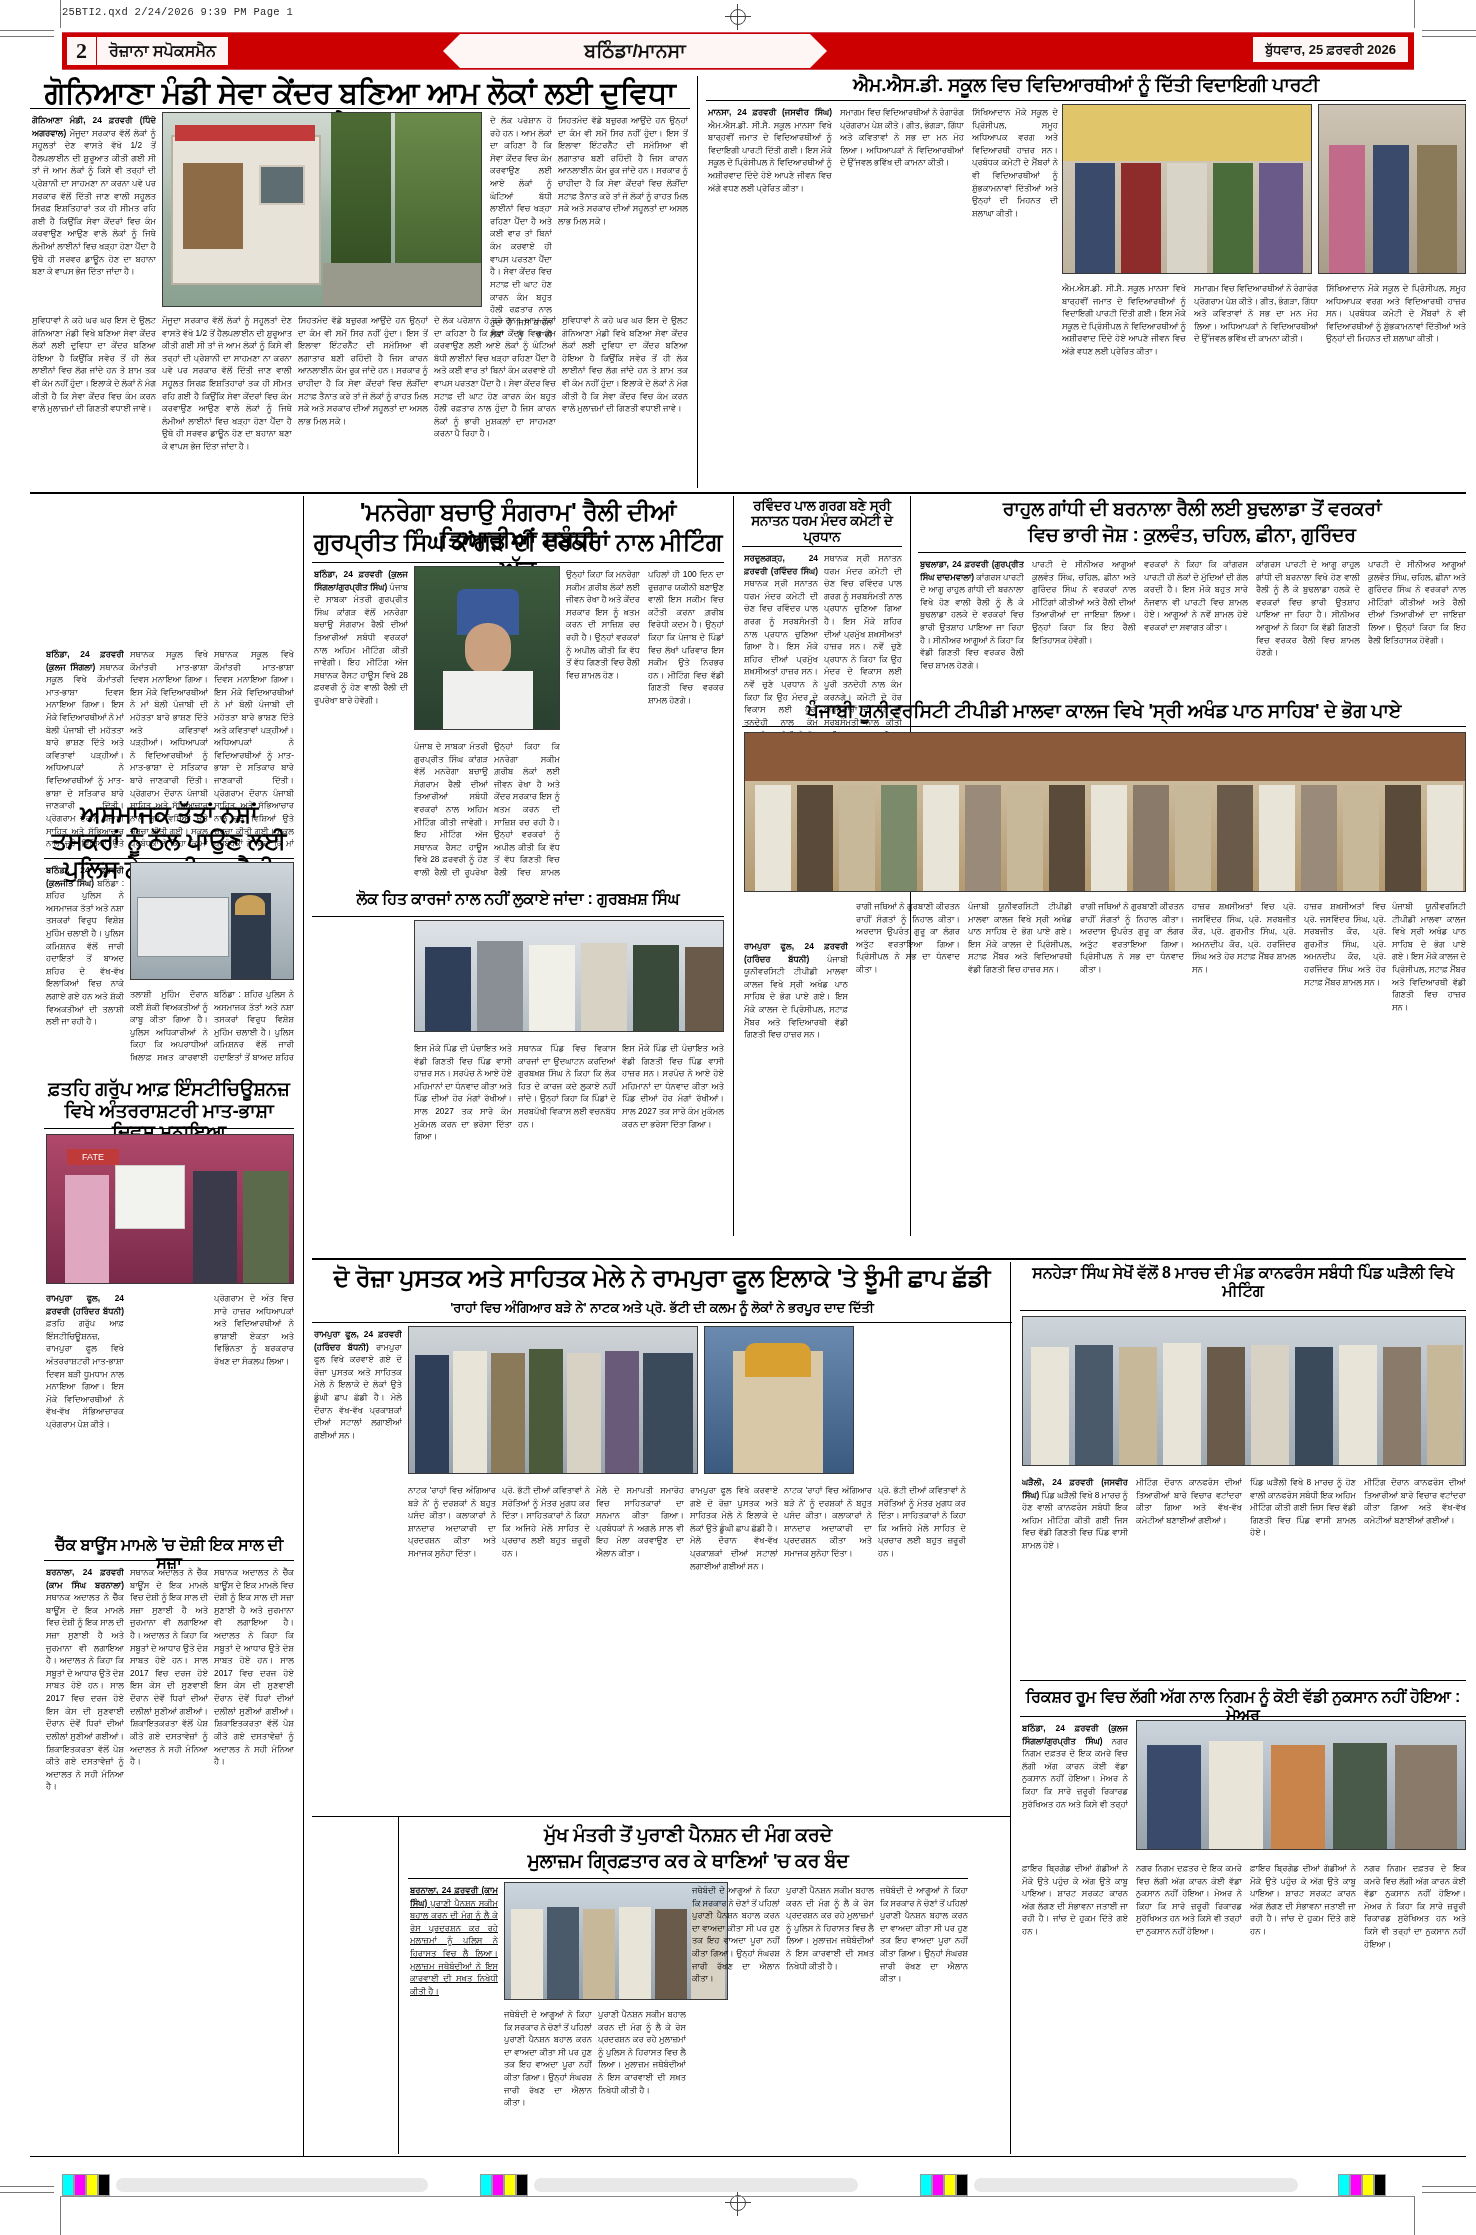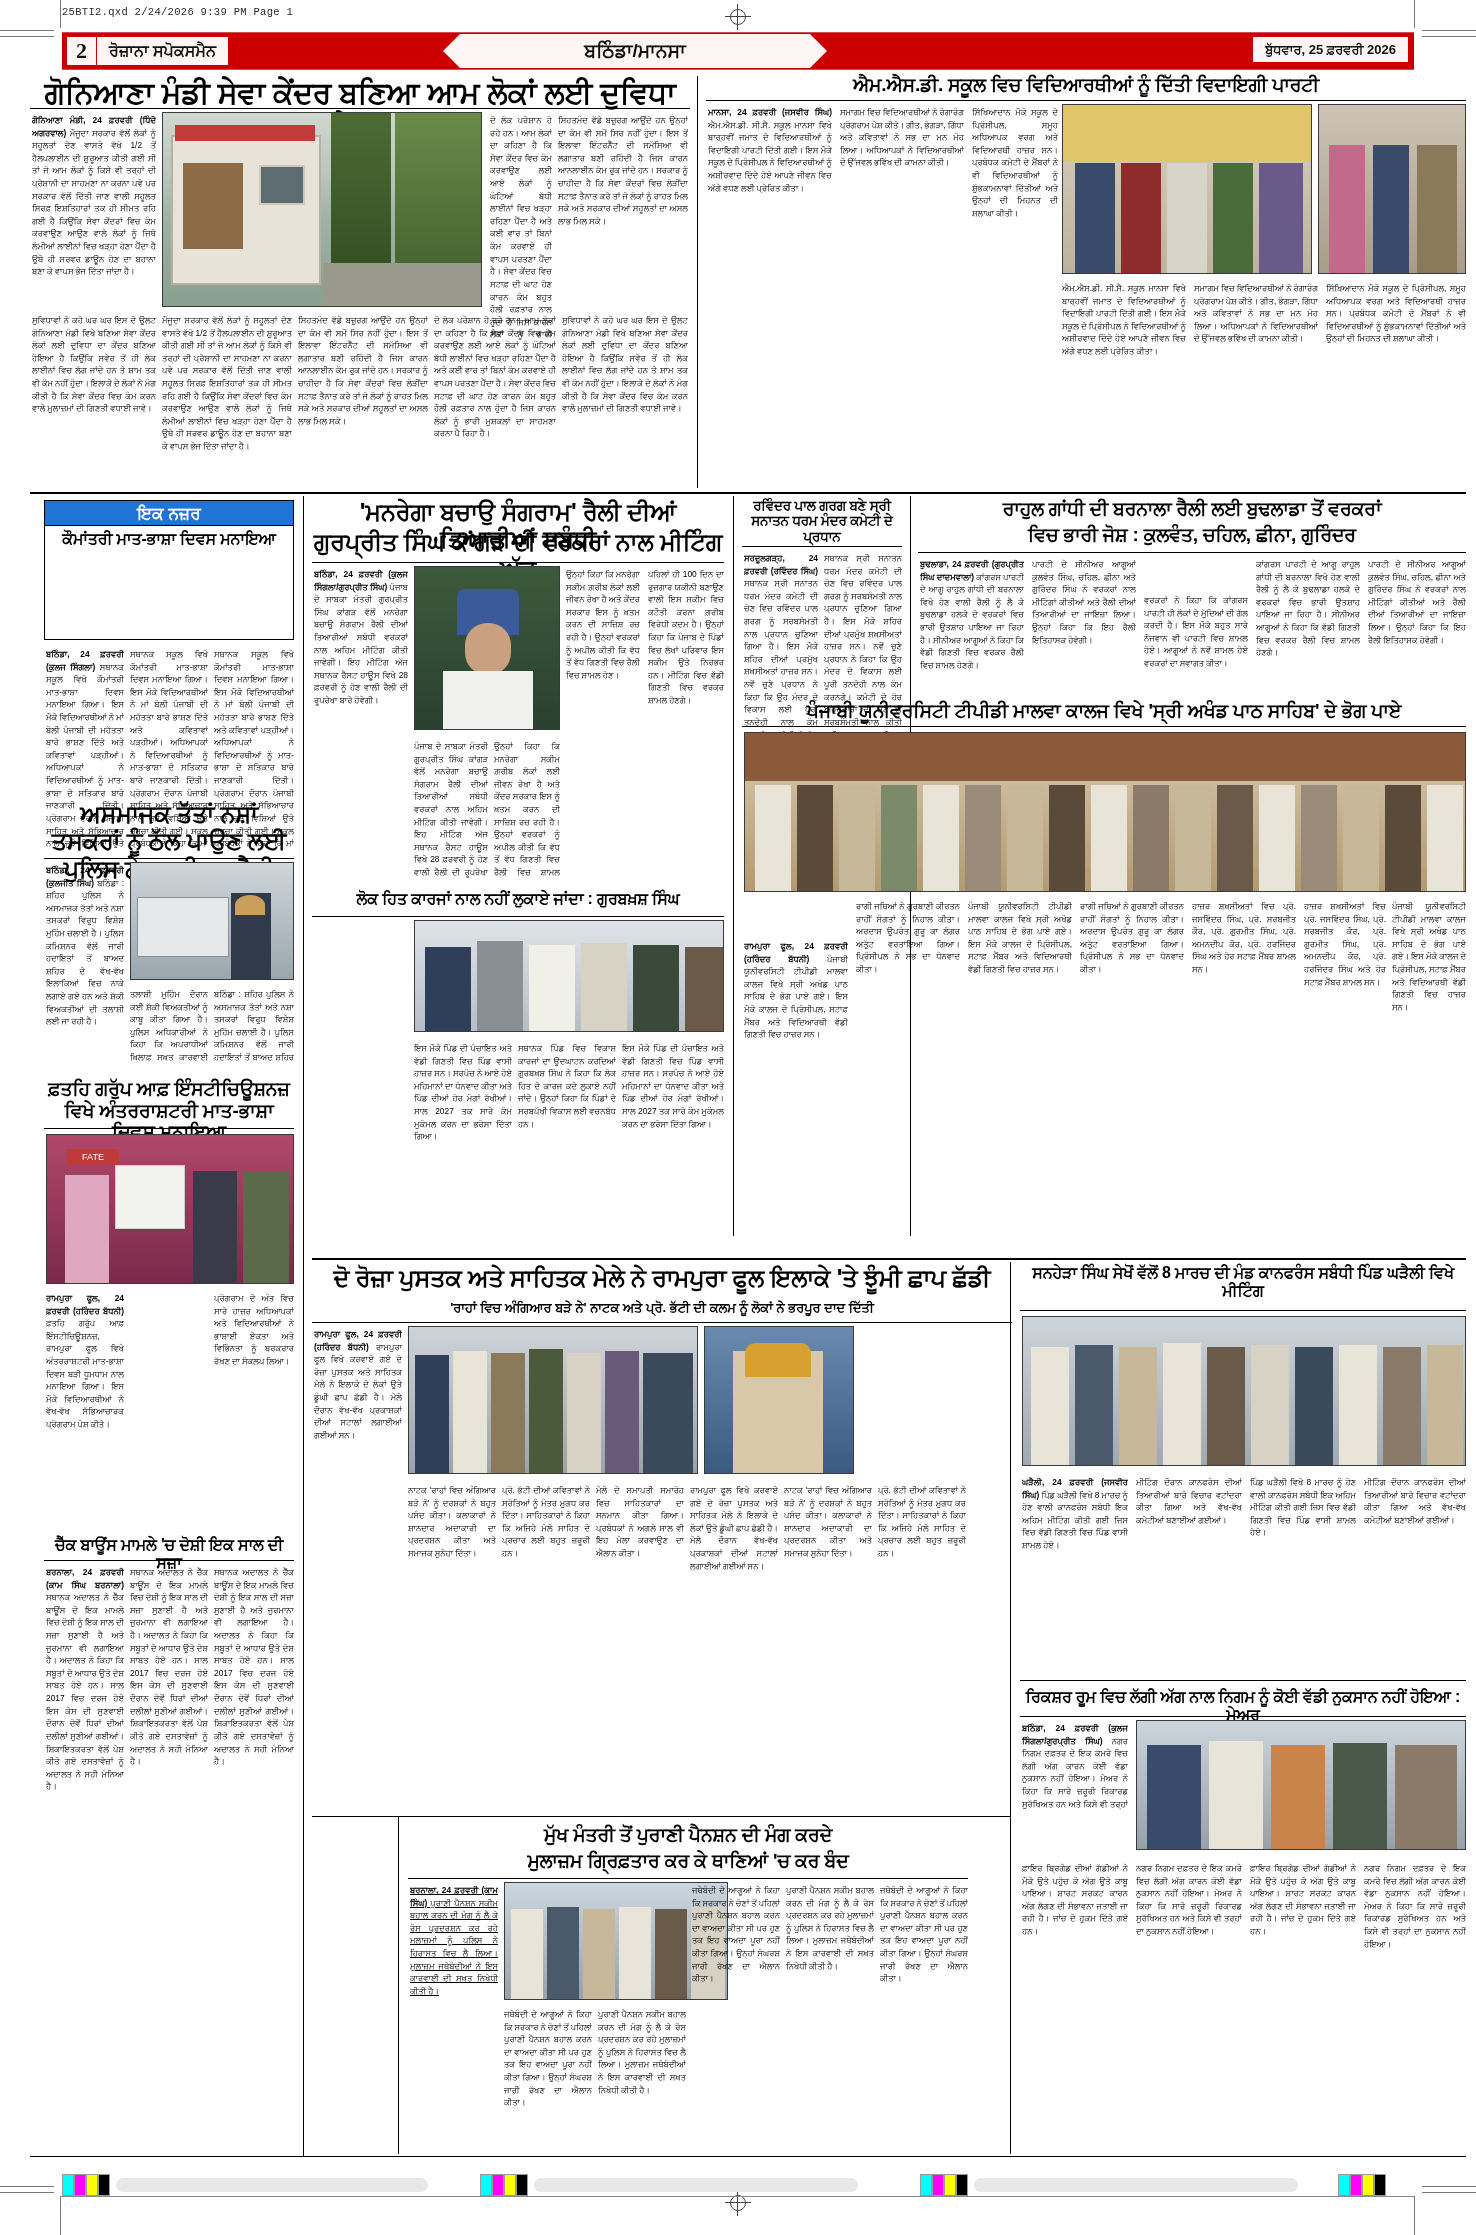--- a/index.html
+++ b/index.html
@@ -234,24 +234,20 @@
     <div style="position:absolute;left:54px;top:40px;width:36px;height:130px;background:#3a4a6a;"></div>
     <div style="position:absolute;left:98px;top:40px;width:40px;height:130px;background:#8a7a5a;"></div>
   </div>
 
   <div class="body-col" style="position:absolute;left:1062px;top:282px;width:124px;height:204px;">ਐਮ.ਐਸ.ਡੀ. ਸੀ.ਸੈ. ਸਕੂਲ ਮਾਨਸਾ ਵਿਖੇ ਬਾਰ੍ਹਵੀਂ ਜਮਾਤ ਦੇ ਵਿਦਿਆਰਥੀਆਂ ਨੂੰ ਵਿਦਾਇਗੀ ਪਾਰਟੀ ਦਿੱਤੀ ਗਈ। ਇਸ ਮੌਕੇ ਸਕੂਲ ਦੇ ਪ੍ਰਿੰਸੀਪਲ ਨੇ ਵਿਦਿਆਰਥੀਆਂ ਨੂੰ ਅਸ਼ੀਰਵਾਦ ਦਿੰਦੇ ਹੋਏ ਆਪਣੇ ਜੀਵਨ ਵਿਚ ਅੱਗੇ ਵਧਣ ਲਈ ਪ੍ਰੇਰਿਤ ਕੀਤਾ।</div>
   <div class="body-col" style="position:absolute;left:1194px;top:282px;width:124px;height:204px;">ਸਮਾਗਮ ਵਿਚ ਵਿਦਿਆਰਥੀਆਂ ਨੇ ਰੰਗਾਰੰਗ ਪ੍ਰੋਗਰਾਮ ਪੇਸ਼ ਕੀਤੇ। ਗੀਤ, ਭੰਗੜਾ, ਗਿੱਧਾ ਅਤੇ ਕਵਿਤਾਵਾਂ ਨੇ ਸਭ ਦਾ ਮਨ ਮੋਹ ਲਿਆ। ਅਧਿਆਪਕਾਂ ਨੇ ਵਿਦਿਆਰਥੀਆਂ ਦੇ ਉੱਜਵਲ ਭਵਿੱਖ ਦੀ ਕਾਮਨਾ ਕੀਤੀ।</div>
   <div class="body-col" style="position:absolute;left:1326px;top:282px;width:140px;height:204px;">ਸਿੱਖਿਆਦਾਨ ਮੌਕੇ ਸਕੂਲ ਦੇ ਪ੍ਰਿੰਸੀਪਲ, ਸਮੂਹ ਅਧਿਆਪਕ ਵਰਗ ਅਤੇ ਵਿਦਿਆਰਥੀ ਹਾਜ਼ਰ ਸਨ। ਪ੍ਰਬੰਧਕ ਕਮੇਟੀ ਦੇ ਮੈਂਬਰਾਂ ਨੇ ਵੀ ਵਿਦਿਆਰਥੀਆਂ ਨੂੰ ਸ਼ੁੱਭਕਾਮਨਾਵਾਂ ਦਿੱਤੀਆਂ ਅਤੇ ਉਨ੍ਹਾਂ ਦੀ ਮਿਹਨਤ ਦੀ ਸ਼ਲਾਘਾ ਕੀਤੀ।</div>
 
   <div class="rule hrule" style="left:30px;top:492px;width:1436px;height:2px;background:#000;"></div>
 
-  <div class="nazar-box" style="left:44px;top:500px;width:250px;height:140px;">
-    <div class="nazar-hdr">ਇਕ ਨਜ਼ਰ</div>
-    <div class="hl h-sm" style="margin:4px 3px 2px;">ਕੌਮਾਂਤਰੀ ਮਾਤ-ਭਾਸ਼ਾ ਦਿਵਸ ਮਨਾਇਆ</div>
-  </div>
 
   <div class="body-col" style="position:absolute;left:46px;top:648px;width:78px;height:200px;">
     <span class="byline">ਬਠਿੰਡਾ, 24 ਫ਼ਰਵਰੀ (ਕੁਲਜ ਸਿੰਗਲਾ)</span>
     <span>ਸਥਾਨਕ ਸਕੂਲ ਵਿਖੇ ਕੌਮਾਂਤਰੀ ਮਾਤ-ਭਾਸ਼ਾ ਦਿਵਸ ਮਨਾਇਆ ਗਿਆ। ਇਸ ਮੌਕੇ ਵਿਦਿਆਰਥੀਆਂ ਨੇ ਮਾਂ ਬੋਲੀ ਪੰਜਾਬੀ ਦੀ ਮਹੱਤਤਾ ਬਾਰੇ ਭਾਸ਼ਣ ਦਿੱਤੇ ਅਤੇ ਕਵਿਤਾਵਾਂ ਪੜ੍ਹੀਆਂ। ਅਧਿਆਪਕਾਂ ਨੇ ਵਿਦਿਆਰਥੀਆਂ ਨੂੰ ਮਾਤ-ਭਾਸ਼ਾ ਦੇ ਸਤਿਕਾਰ ਬਾਰੇ ਜਾਣਕਾਰੀ ਦਿੱਤੀ। ਪ੍ਰੋਗਰਾਮ ਦੌਰਾਨ ਪੰਜਾਬੀ ਸਾਹਿਤ ਅਤੇ ਸੱਭਿਆਚਾਰ ਨਾਲ ਜੁੜੇ ਵਿਸ਼ਿਆਂ ਉਤੇ ਚਰਚਾ ਕੀਤੀ ਗਈ। ਸਕੂਲ ਪ੍ਰਬੰਧਕਾਂ ਨੇ ਕਿਹਾ ਕਿ ਮਾਂ ਬੋਲੀ ਸਾਡੀ ਪਛਾਣ ਹੈ ਅਤੇ ਇਸ ਨੂੰ ਸੰਭਾਲਣਾ ਸਾਡਾ ਫਰਜ਼ ਹੈ। ਅੰਤ ਵਿਚ ਵਿਦਿਆਰਥੀਆਂ ਨੂੰ ਇਨਾਮ ਵੰਡੇ ਗਏ ਅਤੇ ਸਭ ਨੂੰ ਮਾਂ ਬੋਲੀ ਦੇ ਪ੍ਰਚਾਰ ਪ੍ਰਸਾਰ ਲਈ ਪ੍ਰੇਰਿਤ ਕੀਤਾ ਗਿਆ।</span>
   </div>
   <div class="body-col" style="position:absolute;left:130px;top:648px;width:78px;height:200px;">ਸਥਾਨਕ ਸਕੂਲ ਵਿਖੇ ਕੌਮਾਂਤਰੀ ਮਾਤ-ਭਾਸ਼ਾ ਦਿਵਸ ਮਨਾਇਆ ਗਿਆ। ਇਸ ਮੌਕੇ ਵਿਦਿਆਰਥੀਆਂ ਨੇ ਮਾਂ ਬੋਲੀ ਪੰਜਾਬੀ ਦੀ ਮਹੱਤਤਾ ਬਾਰੇ ਭਾਸ਼ਣ ਦਿੱਤੇ ਅਤੇ ਕਵਿਤਾਵਾਂ ਪੜ੍ਹੀਆਂ। ਅਧਿਆਪਕਾਂ ਨੇ ਵਿਦਿਆਰਥੀਆਂ ਨੂੰ ਮਾਤ-ਭਾਸ਼ਾ ਦੇ ਸਤਿਕਾਰ ਬਾਰੇ ਜਾਣਕਾਰੀ ਦਿੱਤੀ। ਪ੍ਰੋਗਰਾਮ ਦੌਰਾਨ ਪੰਜਾਬੀ ਸਾਹਿਤ ਅਤੇ ਸੱਭਿਆਚਾਰ ਨਾਲ ਜੁੜੇ ਵਿਸ਼ਿਆਂ ਉਤੇ ਚਰਚਾ ਕੀਤੀ ਗਈ। ਸਕੂਲ ਪ੍ਰਬੰਧਕਾਂ ਨੇ ਕਿਹਾ ਕਿ ਮਾਂ ਬੋਲੀ ਸਾਡੀ ਪਛਾਣ ਹੈ ਅਤੇ ਇਸ ਨੂੰ ਸੰਭਾਲਣਾ ਸਾਡਾ ਫਰਜ਼ ਹੈ। ਅੰਤ ਵਿਚ ਵਿਦਿਆਰਥੀਆਂ ਨੂੰ ਇਨਾਮ ਵੰਡੇ ਗਏ ਅਤੇ ਸਭ ਨੂੰ ਮਾਂ ਬੋਲੀ ਦੇ ਪ੍ਰਚਾਰ ਪ੍ਰਸਾਰ ਲਈ ਪ੍ਰੇਰਿਤ ਕੀਤਾ ਗਿਆ।</div>
   <div class="body-col" style="position:absolute;left:214px;top:648px;width:80px;height:200px;">ਸਥਾਨਕ ਸਕੂਲ ਵਿਖੇ ਕੌਮਾਂਤਰੀ ਮਾਤ-ਭਾਸ਼ਾ ਦਿਵਸ ਮਨਾਇਆ ਗਿਆ। ਇਸ ਮੌਕੇ ਵਿਦਿਆਰਥੀਆਂ ਨੇ ਮਾਂ ਬੋਲੀ ਪੰਜਾਬੀ ਦੀ ਮਹੱਤਤਾ ਬਾਰੇ ਭਾਸ਼ਣ ਦਿੱਤੇ ਅਤੇ ਕਵਿਤਾਵਾਂ ਪੜ੍ਹੀਆਂ। ਅਧਿਆਪਕਾਂ ਨੇ ਵਿਦਿਆਰਥੀਆਂ ਨੂੰ ਮਾਤ-ਭਾਸ਼ਾ ਦੇ ਸਤਿਕਾਰ ਬਾਰੇ ਜਾਣਕਾਰੀ ਦਿੱਤੀ। ਪ੍ਰੋਗਰਾਮ ਦੌਰਾਨ ਪੰਜਾਬੀ ਸਾਹਿਤ ਅਤੇ ਸੱਭਿਆਚਾਰ ਨਾਲ ਜੁੜੇ ਵਿਸ਼ਿਆਂ ਉਤੇ ਚਰਚਾ ਕੀਤੀ ਗਈ। ਸਕੂਲ ਪ੍ਰਬੰਧਕਾਂ ਨੇ ਕਿਹਾ ਕਿ ਮਾਂ ਬੋਲੀ ਸਾਡੀ ਪਛਾਣ ਹੈ ਅਤੇ ਇਸ ਨੂੰ ਸੰਭਾਲਣਾ ਸਾਡਾ ਫਰਜ਼ ਹੈ। ਅੰਤ ਵਿਚ ਵਿਦਿਆਰਥੀਆਂ ਨੂੰ ਇਨਾਮ ਵੰਡੇ ਗਏ ਅਤੇ ਸਭ ਨੂੰ ਮਾਂ ਬੋਲੀ ਦੇ ਪ੍ਰਚਾਰ ਪ੍ਰਸਾਰ ਲਈ ਪ੍ਰੇਰਿਤ ਕੀਤਾ ਗਿਆ।</div>
 
   <div class="hl h-lg" style="position:absolute;left:44px;top:800px;width:250px;">ਅਸਮਾਜਕ ਤੱਤਾਂ ਨਸ਼ਾਂ ਤਸਕਰਾਂ ਨੂੰ ਠੱਲ ਪਾਉਣ ਲਈ ਪੁਲਿਸ ਨੇ ਵਰਤੀ ਮੁਸ਼ਤੈਦੀ</div>
   <div class="rule hrule" style="left:44px;top:858px;width:250px;"></div>
@@ -354,21 +350,21 @@
 
   <div class="hl h-md" style="position:absolute;left:918px;top:498px;width:548px;">ਰਾਹੁਲ ਗਾਂਧੀ ਦੀ ਬਰਨਾਲਾ ਰੈਲੀ ਲਈ ਬੁਢਲਾਡਾ ਤੋਂ ਵਰਕਰਾਂ</div>
   <div class="hl h-md" style="position:absolute;left:918px;top:524px;width:548px;">ਵਿਚ ਭਾਰੀ ਜੋਸ਼ : ਕੁਲਵੰਤ, ਚਹਿਲ, ਛੀਨਾ, ਗੁਰਿੰਦਰ</div>
   <div class="rule hrule" style="left:918px;top:552px;width:548px;"></div>
 
   <div class="body-col" style="position:absolute;left:920px;top:558px;width:104px;height:130px;">
     <span class="byline">ਬੁਢਲਾਡਾ, 24 ਫ਼ਰਵਰੀ (ਗੁਰਪ੍ਰੀਤ ਸਿੰਘ ਦਾਦਮਵਾਲਾ)</span>
     <span>ਕਾਂਗਰਸ ਪਾਰਟੀ ਦੇ ਆਗੂ ਰਾਹੁਲ ਗਾਂਧੀ ਦੀ ਬਰਨਾਲਾ ਵਿਖੇ ਹੋਣ ਵਾਲੀ ਰੈਲੀ ਨੂੰ ਲੈ ਕੇ ਬੁਢਲਾਡਾ ਹਲਕੇ ਦੇ ਵਰਕਰਾਂ ਵਿਚ ਭਾਰੀ ਉਤਸ਼ਾਹ ਪਾਇਆ ਜਾ ਰਿਹਾ ਹੈ। ਸੀਨੀਅਰ ਆਗੂਆਂ ਨੇ ਕਿਹਾ ਕਿ ਵੱਡੀ ਗਿਣਤੀ ਵਿਚ ਵਰਕਰ ਰੈਲੀ ਵਿਚ ਸ਼ਾਮਲ ਹੋਣਗੇ।</span>
   </div>
   <div class="body-col" style="position:absolute;left:1032px;top:558px;width:104px;height:130px;">ਪਾਰਟੀ ਦੇ ਸੀਨੀਅਰ ਆਗੂਆਂ ਕੁਲਵੰਤ ਸਿੰਘ, ਚਹਿਲ, ਛੀਨਾ ਅਤੇ ਗੁਰਿੰਦਰ ਸਿੰਘ ਨੇ ਵਰਕਰਾਂ ਨਾਲ ਮੀਟਿੰਗਾਂ ਕੀਤੀਆਂ ਅਤੇ ਰੈਲੀ ਦੀਆਂ ਤਿਆਰੀਆਂ ਦਾ ਜਾਇਜ਼ਾ ਲਿਆ। ਉਨ੍ਹਾਂ ਕਿਹਾ ਕਿ ਇਹ ਰੈਲੀ ਇਤਿਹਾਸਕ ਹੋਵੇਗੀ।</div>
-  <div class="body-col" style="position:absolute;left:1144px;top:558px;width:104px;height:130px;margin-top:36px;">ਵਰਕਰਾਂ ਨੇ ਕਿਹਾ ਕਿ ਕਾਂਗਰਸ ਪਾਰਟੀ ਹੀ ਲੋਕਾਂ ਦੇ ਮੁੱਦਿਆਂ ਦੀ ਗੱਲ ਕਰਦੀ ਹੈ। ਇਸ ਮੌਕੇ ਬਹੁਤ ਸਾਰੇ ਨੌਜਵਾਨ ਵੀ ਪਾਰਟੀ ਵਿਚ ਸ਼ਾਮਲ ਹੋਏ। ਆਗੂਆਂ ਨੇ ਨਵੇਂ ਸ਼ਾਮਲ ਹੋਏ ਵਰਕਰਾਂ ਦਾ ਸਵਾਗਤ ਕੀਤਾ।</div>
+  <div class="body-col" style="position:absolute;left:1144px;top:558px;width:104px;height:130px;">ਵਰਕਰਾਂ ਨੇ ਕਿਹਾ ਕਿ ਕਾਂਗਰਸ ਪਾਰਟੀ ਹੀ ਲੋਕਾਂ ਦੇ ਮੁੱਦਿਆਂ ਦੀ ਗੱਲ ਕਰਦੀ ਹੈ। ਇਸ ਮੌਕੇ ਬਹੁਤ ਸਾਰੇ ਨੌਜਵਾਨ ਵੀ ਪਾਰਟੀ ਵਿਚ ਸ਼ਾਮਲ ਹੋਏ। ਆਗੂਆਂ ਨੇ ਨਵੇਂ ਸ਼ਾਮਲ ਹੋਏ ਵਰਕਰਾਂ ਦਾ ਸਵਾਗਤ ਕੀਤਾ।</div>
   <div class="body-col" style="position:absolute;left:1256px;top:558px;width:104px;height:130px;">ਕਾਂਗਰਸ ਪਾਰਟੀ ਦੇ ਆਗੂ ਰਾਹੁਲ ਗਾਂਧੀ ਦੀ ਬਰਨਾਲਾ ਵਿਖੇ ਹੋਣ ਵਾਲੀ ਰੈਲੀ ਨੂੰ ਲੈ ਕੇ ਬੁਢਲਾਡਾ ਹਲਕੇ ਦੇ ਵਰਕਰਾਂ ਵਿਚ ਭਾਰੀ ਉਤਸ਼ਾਹ ਪਾਇਆ ਜਾ ਰਿਹਾ ਹੈ। ਸੀਨੀਅਰ ਆਗੂਆਂ ਨੇ ਕਿਹਾ ਕਿ ਵੱਡੀ ਗਿਣਤੀ ਵਿਚ ਵਰਕਰ ਰੈਲੀ ਵਿਚ ਸ਼ਾਮਲ ਹੋਣਗੇ।</div>
   <div class="body-col" style="position:absolute;left:1368px;top:558px;width:98px;height:130px;">ਪਾਰਟੀ ਦੇ ਸੀਨੀਅਰ ਆਗੂਆਂ ਕੁਲਵੰਤ ਸਿੰਘ, ਚਹਿਲ, ਛੀਨਾ ਅਤੇ ਗੁਰਿੰਦਰ ਸਿੰਘ ਨੇ ਵਰਕਰਾਂ ਨਾਲ ਮੀਟਿੰਗਾਂ ਕੀਤੀਆਂ ਅਤੇ ਰੈਲੀ ਦੀਆਂ ਤਿਆਰੀਆਂ ਦਾ ਜਾਇਜ਼ਾ ਲਿਆ। ਉਨ੍ਹਾਂ ਕਿਹਾ ਕਿ ਇਹ ਰੈਲੀ ਇਤਿਹਾਸਕ ਹੋਵੇਗੀ।</div>
 
   <div class="hl h-md" style="position:absolute;left:742px;top:700px;width:724px;">ਪੰਜਾਬੀ ਯੂਨੀਵਰਸਿਟੀ ਟੀਪੀਡੀ ਮਾਲਵਾ ਕਾਲਜ ਵਿਖੇ 'ਸ੍ਰੀ ਅਖੰਡ ਪਾਠ ਸਾਹਿਬ' ਦੇ ਭੋਗ ਪਾਏ</div>
   <div class="rule hrule" style="left:742px;top:726px;width:724px;"></div>
 
   <div class="photo" style="left:744px;top:732px;width:722px;height:160px;">
     <div class="ph-img" style="background:linear-gradient(180deg,#d7c9ae,#b39a72);"></div>
     <div style="position:absolute;left:0;top:0;width:722px;height:48px;background:#8a5a3a;"></div>
     <div style="position:absolute;left:10px;top:52px;width:36px;height:108px;background:#e8e4d8;"></div>

